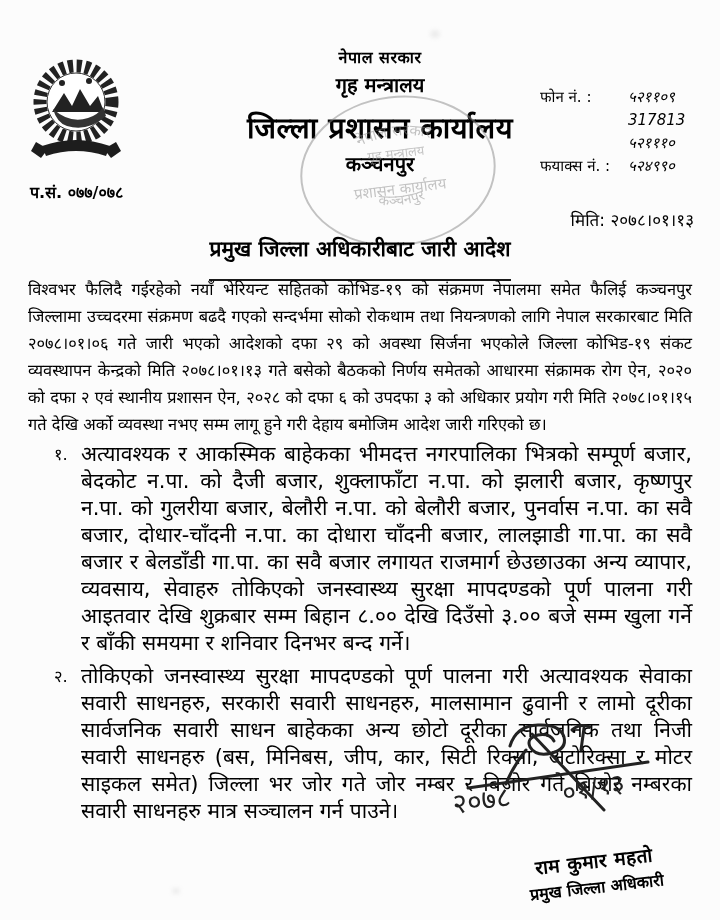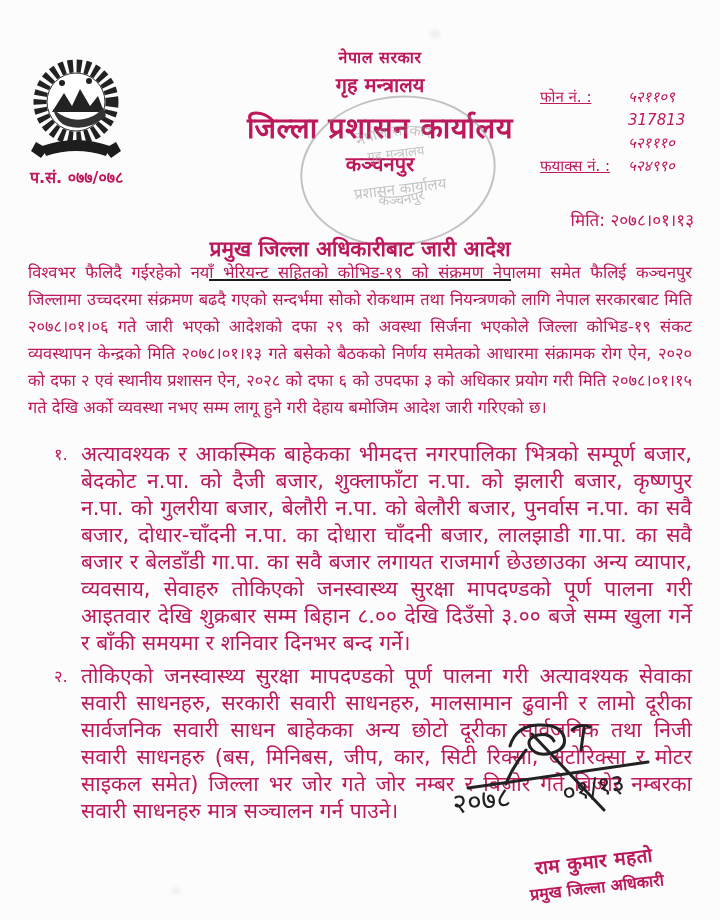--- a/index.html
+++ b/index.html
@@ -1,44 +1,44 @@
 <!DOCTYPE html>
 <html><head>
 <meta charset="utf-8">
 <style>
   * { margin:0; padding:0; box-sizing:border-box; }
   html,body { background:#e8e8e8; }
   body { font-family:"DejaVu Sans", sans-serif; }
   .page {
     position:relative; width:720px; height:920px; margin:0 auto;
-    background:#fcfcfc; color:#be185d; overflow:hidden;
+    background:#fcfcfc; color:#000000; overflow:hidden;
   }
   
   .emblem { position:absolute; left:28px; top:56px; }
   .head-center { position:absolute; left:150px; top:46px; width:460px; text-align:center; }
   .gov-line   { font-size:16px; font-weight:bold; letter-spacing:0.5px; }
   .ministry   { font-size:20px; font-weight:bold; margin-top:3px; }
   .office     { font-size:29px; font-weight:bold; margin-top:9px; letter-spacing:0.5px; }
   .district   { font-size:20px; font-weight:bold; margin-top:4px; }
   .stamp { position:absolute; left:293px; top:86px; opacity:0.5; transform:rotate(-7deg); }
   .contact { position:absolute; left:540px; top:86px; font-size:15px; line-height:23px; }
   .c-row { display:flex; }
-  .c-label { width:82px; white-space:nowrap;text-decoration:underline; }
+  .c-label { width:82px; white-space:nowrap; }
   .c-val { margin-left:6px;font-style:italic; }
-  .refno { position:absolute; left:30px; top:166px; font-size:16px; font-weight:bold; }
+  .refno { position:absolute; left:30px; top:181px; font-size:16px; font-weight:bold; }
   .doc-date { position:absolute; right:26px; top:208px; font-size:17px; }
   
   .title-wrap { position:absolute; top:234px; left:0; width:100%; text-align:center; }
   .doc-title {
     display:inline-block; font-size:21px; font-weight:bold;
     border-bottom:2px solid #1a1a1a; padding-bottom:17px;
   }
   
   .intro {
-    position:absolute; left:28px; top:259px; width:664px;
+    position:absolute; left:28px; top:276px; width:664px;
     font-size:16.4px; line-height:27px; text-align:justify;
   }
   .items { position:absolute; left:28px; top:441px; width:664px; }
   .item { display:grid; grid-template-columns:27px 1fr; margin-bottom:6px; }
   .item-num { font-size:16.4px; line-height:27px; padding-left:26px; width:53px; }
   .item { grid-template-columns:53px 1fr; }
   .item-text { font-size:21px; line-height:27px; text-align:justify; }
   
   .sig { position:absolute; left:452px; top:720px; }
   .sign-block {

